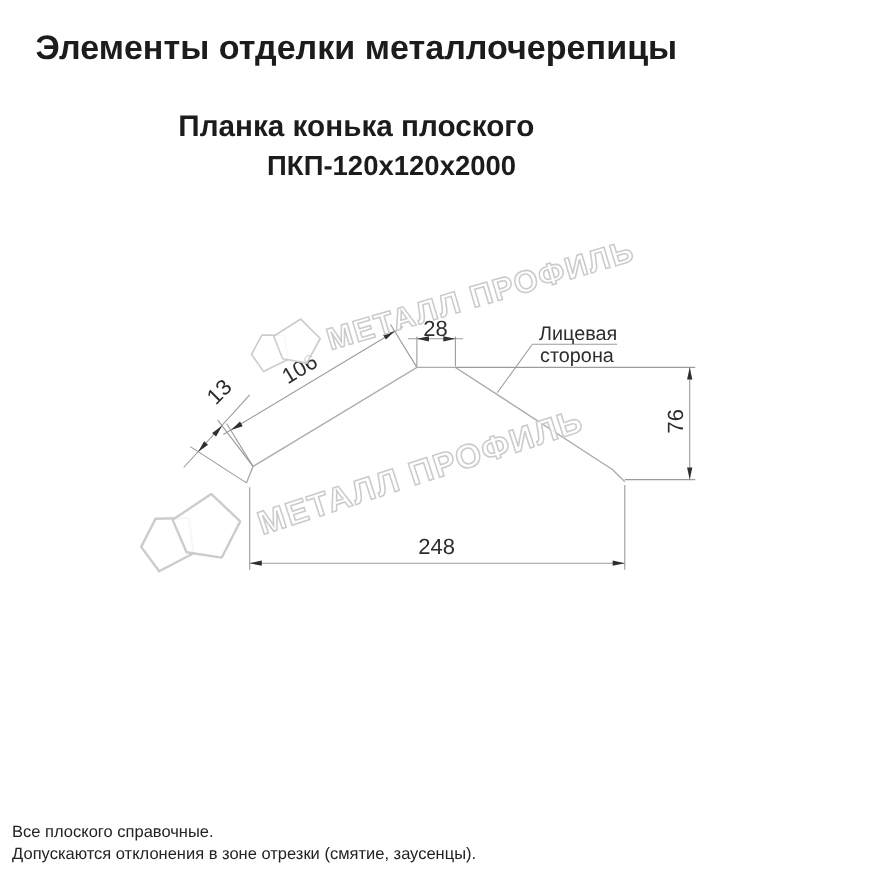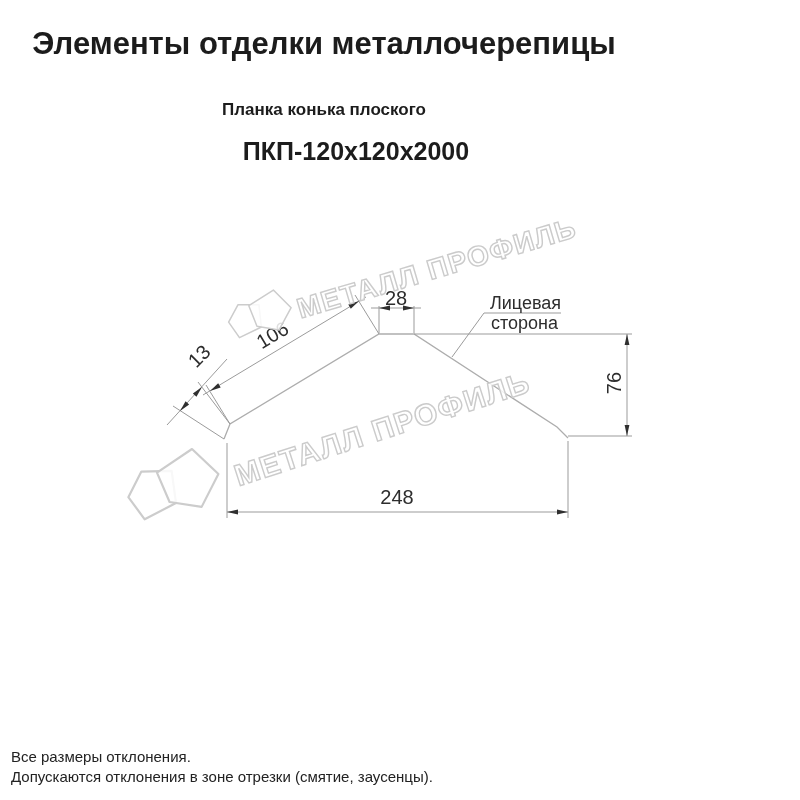--- a/index.html
+++ b/index.html
@@ -4,21 +4,21 @@
 <style>
   html,body{margin:0;padding:0;}
   body{
     width:800px;height:800px;background:#ffffff;
     font-family:"Liberation Sans", sans-serif;
     position:relative;overflow:hidden;
     -webkit-font-smoothing:antialiased;
   }
   .abs{position:absolute;left:0;width:648px;text-align:center;color:#1c1c1c;}
   .main-title{top:26px;font-size:31px;font-weight:700;}
-  .sub-title{top:100px;font-size:17px;font-weight:700;}
+  .sub-title{top:100px;font-size:27px;font-weight:700;}
   .sub-code{top:137px;font-size:25px;font-weight:700;padding-left:32px;}
   .footer-note{position:absolute;left:11px;font-size:15px;color:#222;text-align:left;width:700px;}
   .fn1{top:748px;}
   .fn2{top:768px;}
   svg.drawing{position:absolute;left:0;top:0;}
   .dimline{stroke:#9b9b9b;stroke-width:1;}
   .profile{stroke:#adadad;stroke-width:1.3;fill:none;}
   .arrow{fill:#2f2f2f;stroke:none;}
   .dimtext{fill:#2d2d2d;font-size:20px;font-family:"Liberation Sans",sans-serif;}
   .facetext{fill:#2d2d2d;font-size:18px;font-family:"Liberation Sans",sans-serif;}
@@ -100,14 +100,14 @@
 
   <g transform="translate(140,533) rotate(-18)">
     <g transform="scale(1.45)">
       <path class="wm-shape" d="M6,-8 L0,-26 L14,-40 L34,-34 L30,-12 Z"></path>
       <path class="wm-shape" d="M24,-36 L52,-44 L64,-22 L46,-4 L26,-14 Z"></path>
     </g>
     <text class="wm-text" x="108" y="-14" font-size="30">МЕТАЛЛ ПРОФИЛЬ</text>
   </g>
 </svg>
 
-<div class="footer-note fn1">Все размеры отклонения.</div>
+<div class="footer-note fn1">Все плоского справочные.</div>
 <div class="footer-note fn2">Допускаются отклонения в зоне отрезки (смятие, заусенцы).</div>
 
 </body></html>

